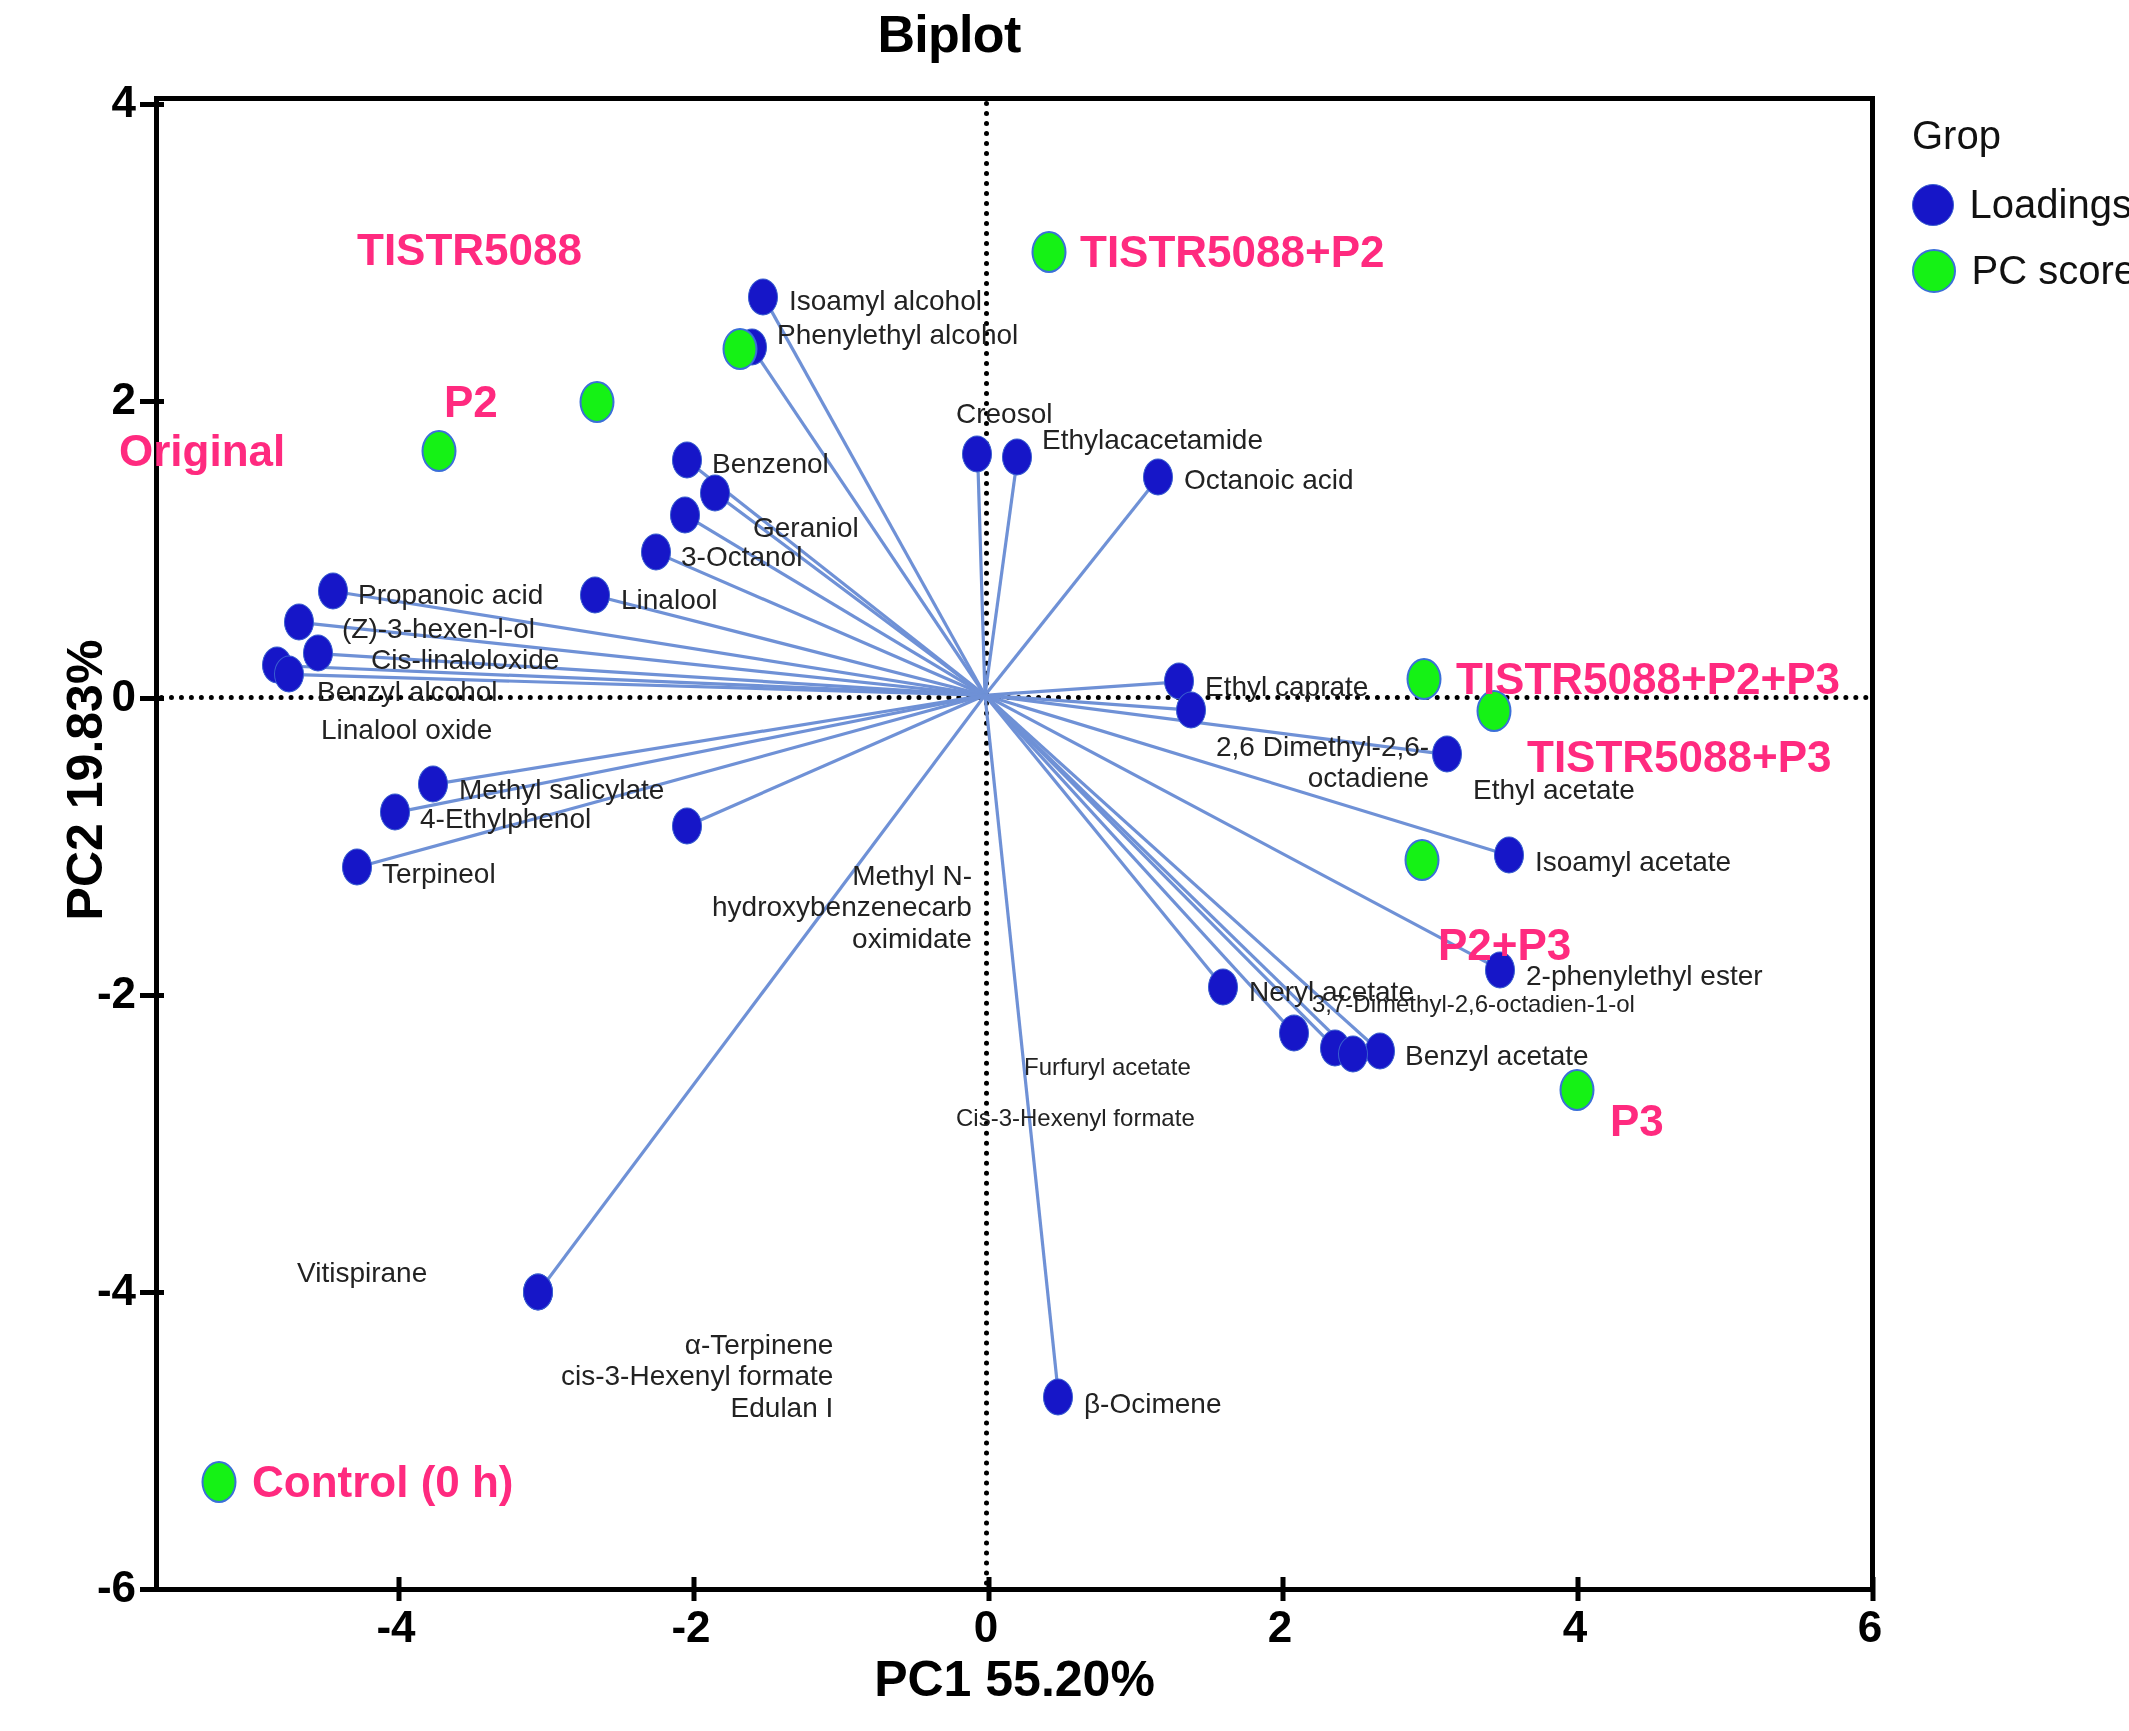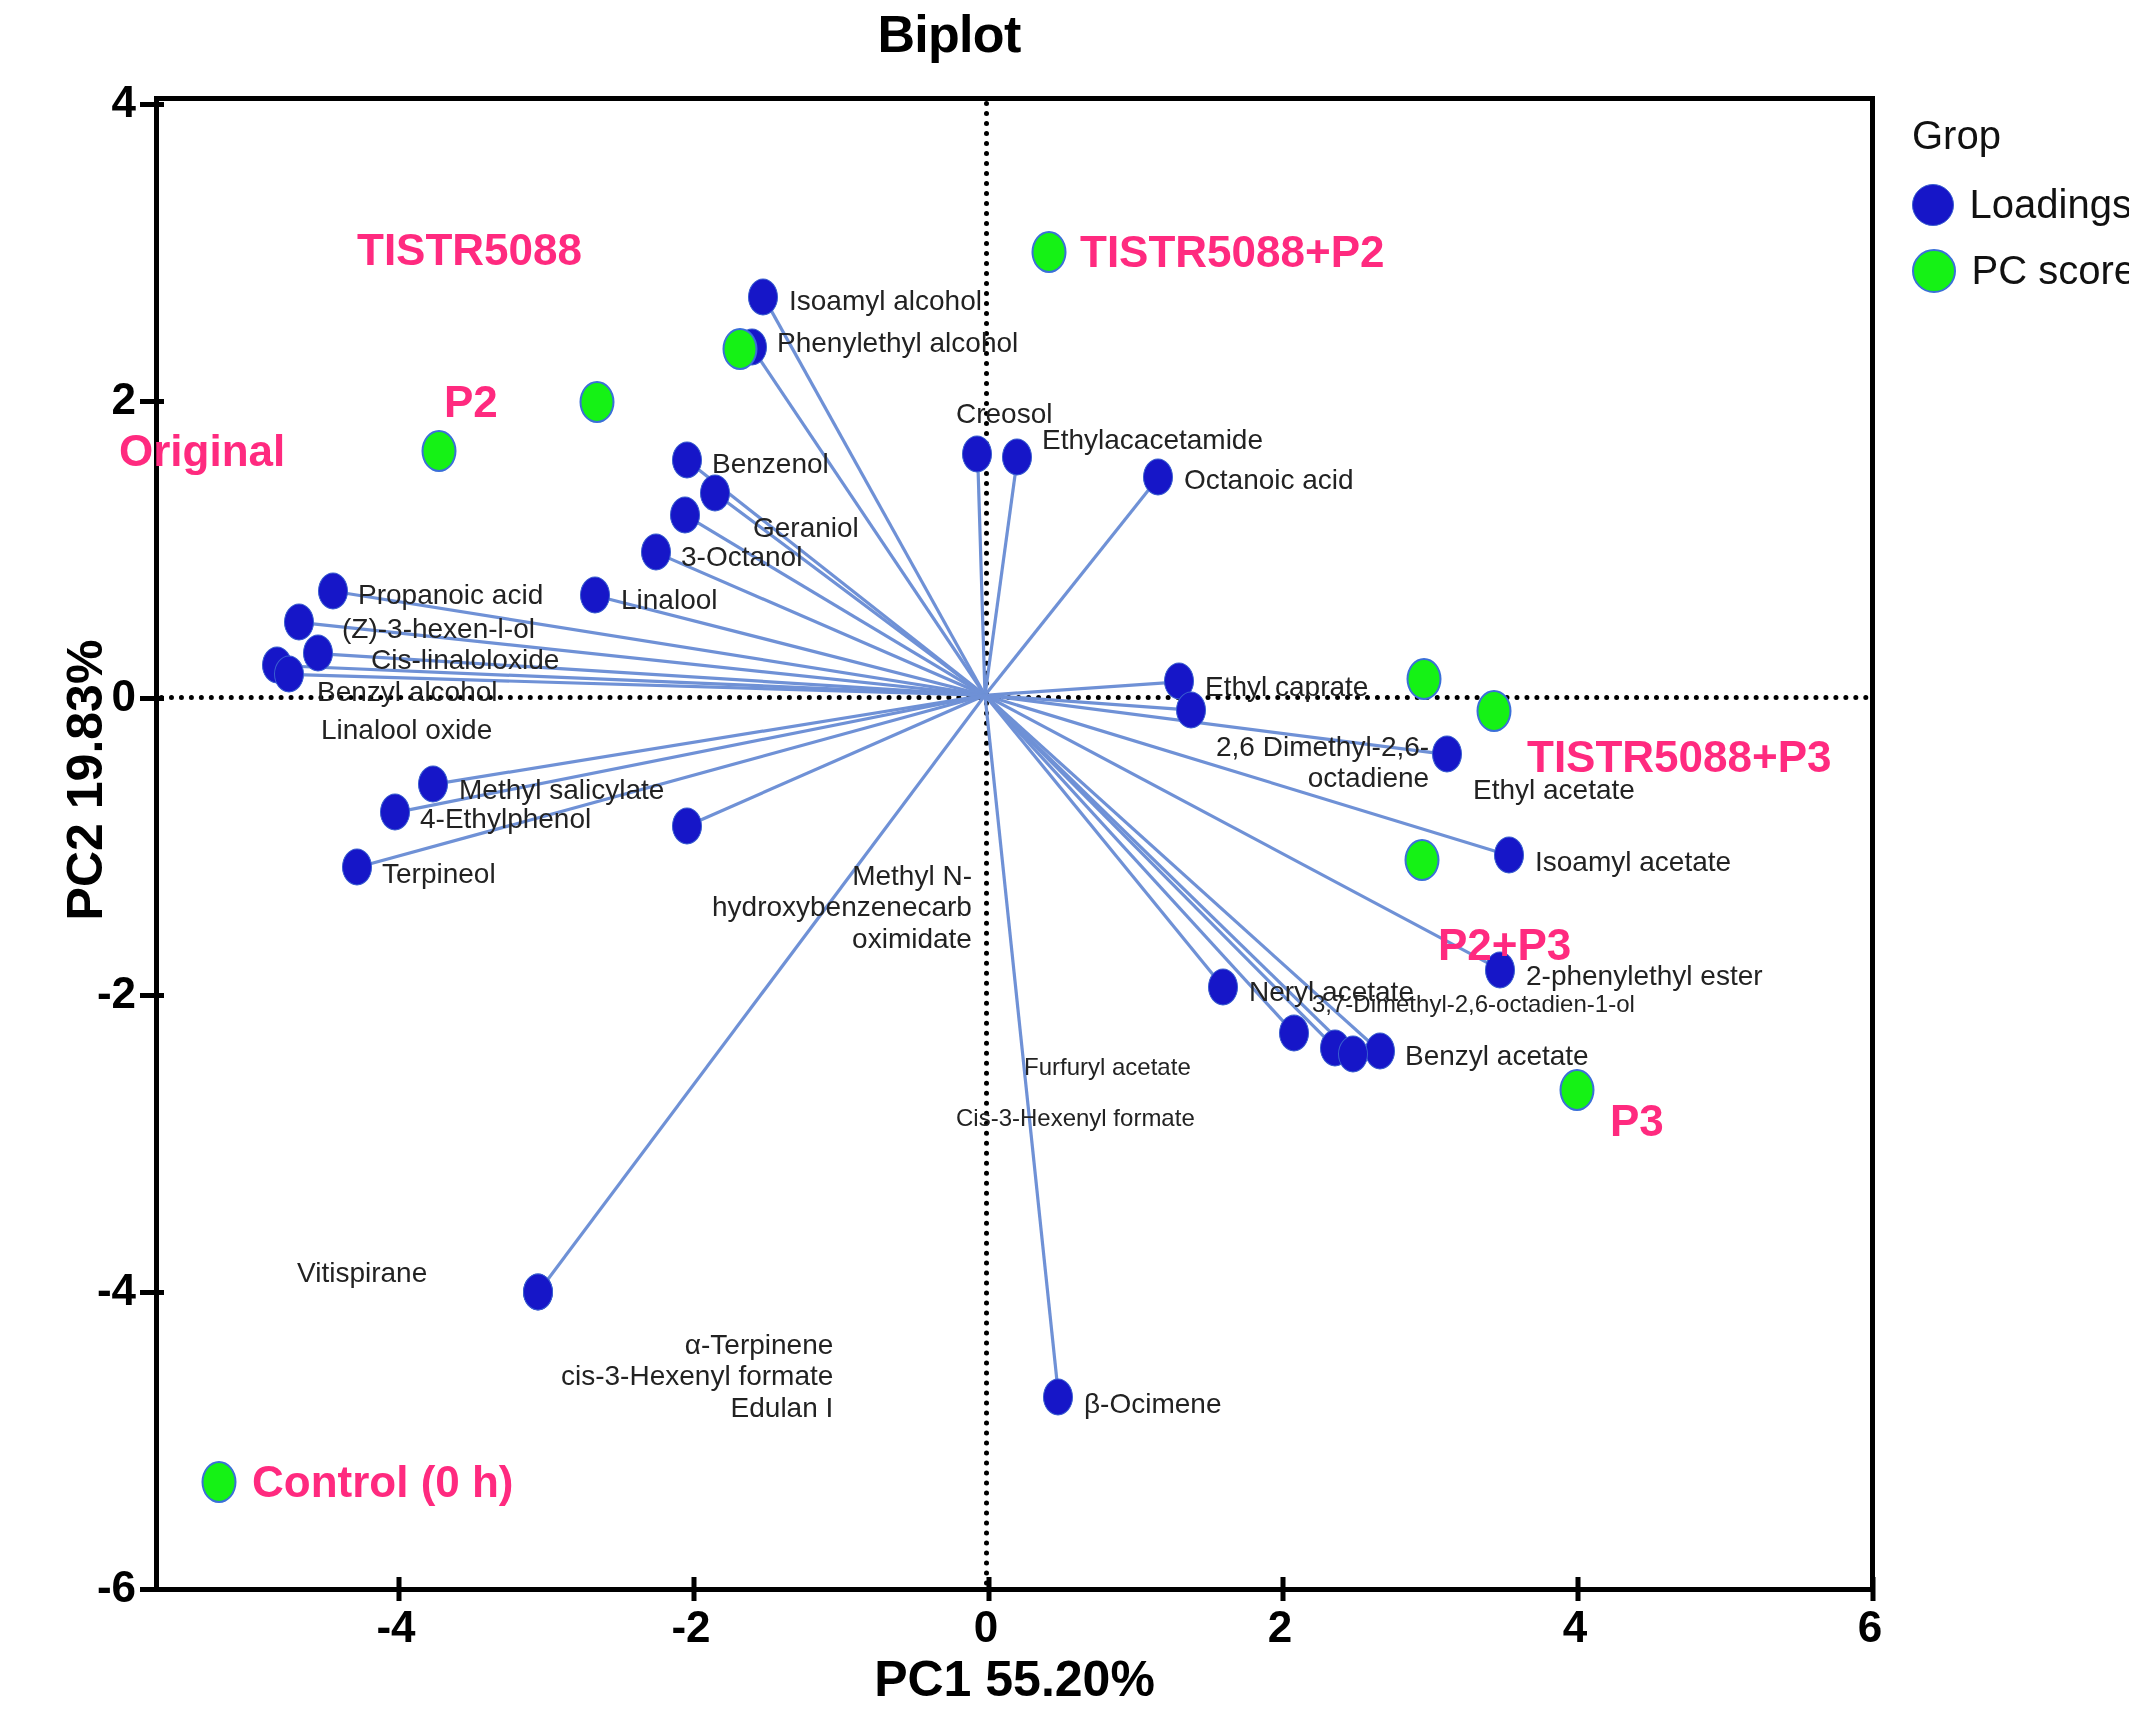--- a/index.html
+++ b/index.html
@@ -158,21 +158,21 @@
         <line x1="1165.3793103448274" y1="838.4000000000001" x2="1723.096551724138" y2="1341.44" stroke="#6f91d6" stroke-width="3.2" vector-effect="non-scaling-stroke"></line>
         <line x1="1165.3793103448274" y1="838.4000000000001" x2="1685.6379310344828" y2="1345.632" stroke="#6f91d6" stroke-width="3.2" vector-effect="non-scaling-stroke"></line>
         <line x1="1165.3793103448274" y1="838.4000000000001" x2="534.8258620689655" y2="1680.992" stroke="#6f91d6" stroke-width="3.2" vector-effect="non-scaling-stroke"></line>
         <line x1="1165.3793103448274" y1="838.4000000000001" x2="1269.4310344827586" y2="1829.808" stroke="#6f91d6" stroke-width="3.2" vector-effect="non-scaling-stroke"></line>
       </svg>
     <div class="zero-line-v" style="left: 825px;"></div>
     <div class="zero-line-h" style="top: 594px;"></div>
   <div class="pt loading" style="left: 604px; top: 196px;"></div>
       <div class="lbl" style="left: 630px; top: 185px;">Isoamyl alcohol</div>
       <div class="pt loading" style="left: 593px; top: 246px;"></div>
-      <div class="lbl" style="left: 618px; top: 227px; text-align: right;">Phenylethyl alcohol</div>
+      <div class="lbl" style="left: 618px; top: 219px; text-align: right;">Phenylethyl alcohol</div>
       <div class="pt loading" style="left: 818px; top: 353px;"></div>
       <div class="lbl" style="left: 797px; top: 298px;">Creosol</div>
       <div class="pt loading" style="left: 858px; top: 356px;"></div>
       <div class="lbl" style="left: 883px; top: 324px;">Ethylacacetamide</div>
       <div class="pt loading" style="left: 999px; top: 376px;"></div>
       <div class="lbl" style="left: 1025px; top: 364px;">Octanoic acid</div>
       <div class="pt loading" style="left: 528px; top: 359px;"></div>
       <div class="lbl" style="left: 553px; top: 348px;">Benzenol</div>
       <div class="pt loading" style="left: 556px; top: 392px;"></div>
       <div class="lbl" style="left: 594px; top: 412px;">Geraniol</div>
@@ -232,20 +232,21 @@
       <div class="lbl" style="left: 925px; top: 1288px;">β-Ocimene</div>
       <div class="pt score" style="left: 890px; top: 151px;"></div>
       <div class="score-lbl" style="left: 921px; top: 151px;">TISTR5088+P2</div>
       <div class="pt score" style="left: 581px; top: 248px;"></div>
       <div class="score-lbl" style="left: 198px; top: 149px;">TISTR5088</div>
       <div class="pt score" style="left: 438px; top: 301px;"></div>
       <div class="score-lbl" style="left: 285px; top: 301px;">P2</div>
       <div class="pt score" style="left: 280px; top: 350px;"></div>
       <div class="score-lbl" style="left: -40px; top: 350px;">Original</div>
       <div class="pt score" style="left: 1265px; top: 578px;"></div>
+      <div class="score-lbl" style="left: 1297px; top: 578px;">TISTR5088+P2+P3</div>
       <div class="pt score" style="left: 1335px; top: 610px;"></div>
       <div class="score-lbl" style="left: 1368px; top: 656px;">TISTR5088+P3</div>
       <div class="pt score" style="left: 1263px; top: 759px;"></div>
       <div class="score-lbl" style="left: 1279px; top: 818px; margin-top: 26px;">P2+P3</div>
       <div class="pt score" style="left: 1418px; top: 989px;"></div>
       <div class="score-lbl" style="left: 1451px; top: 989px; margin-top: 31px;">P3</div>
       <div class="pt score" style="left: 60px; top: 1381px;"></div>
       <div class="score-lbl" style="left: 93px; top: 1381px;">Control (0 h)</div>
     </div>
 </div>

